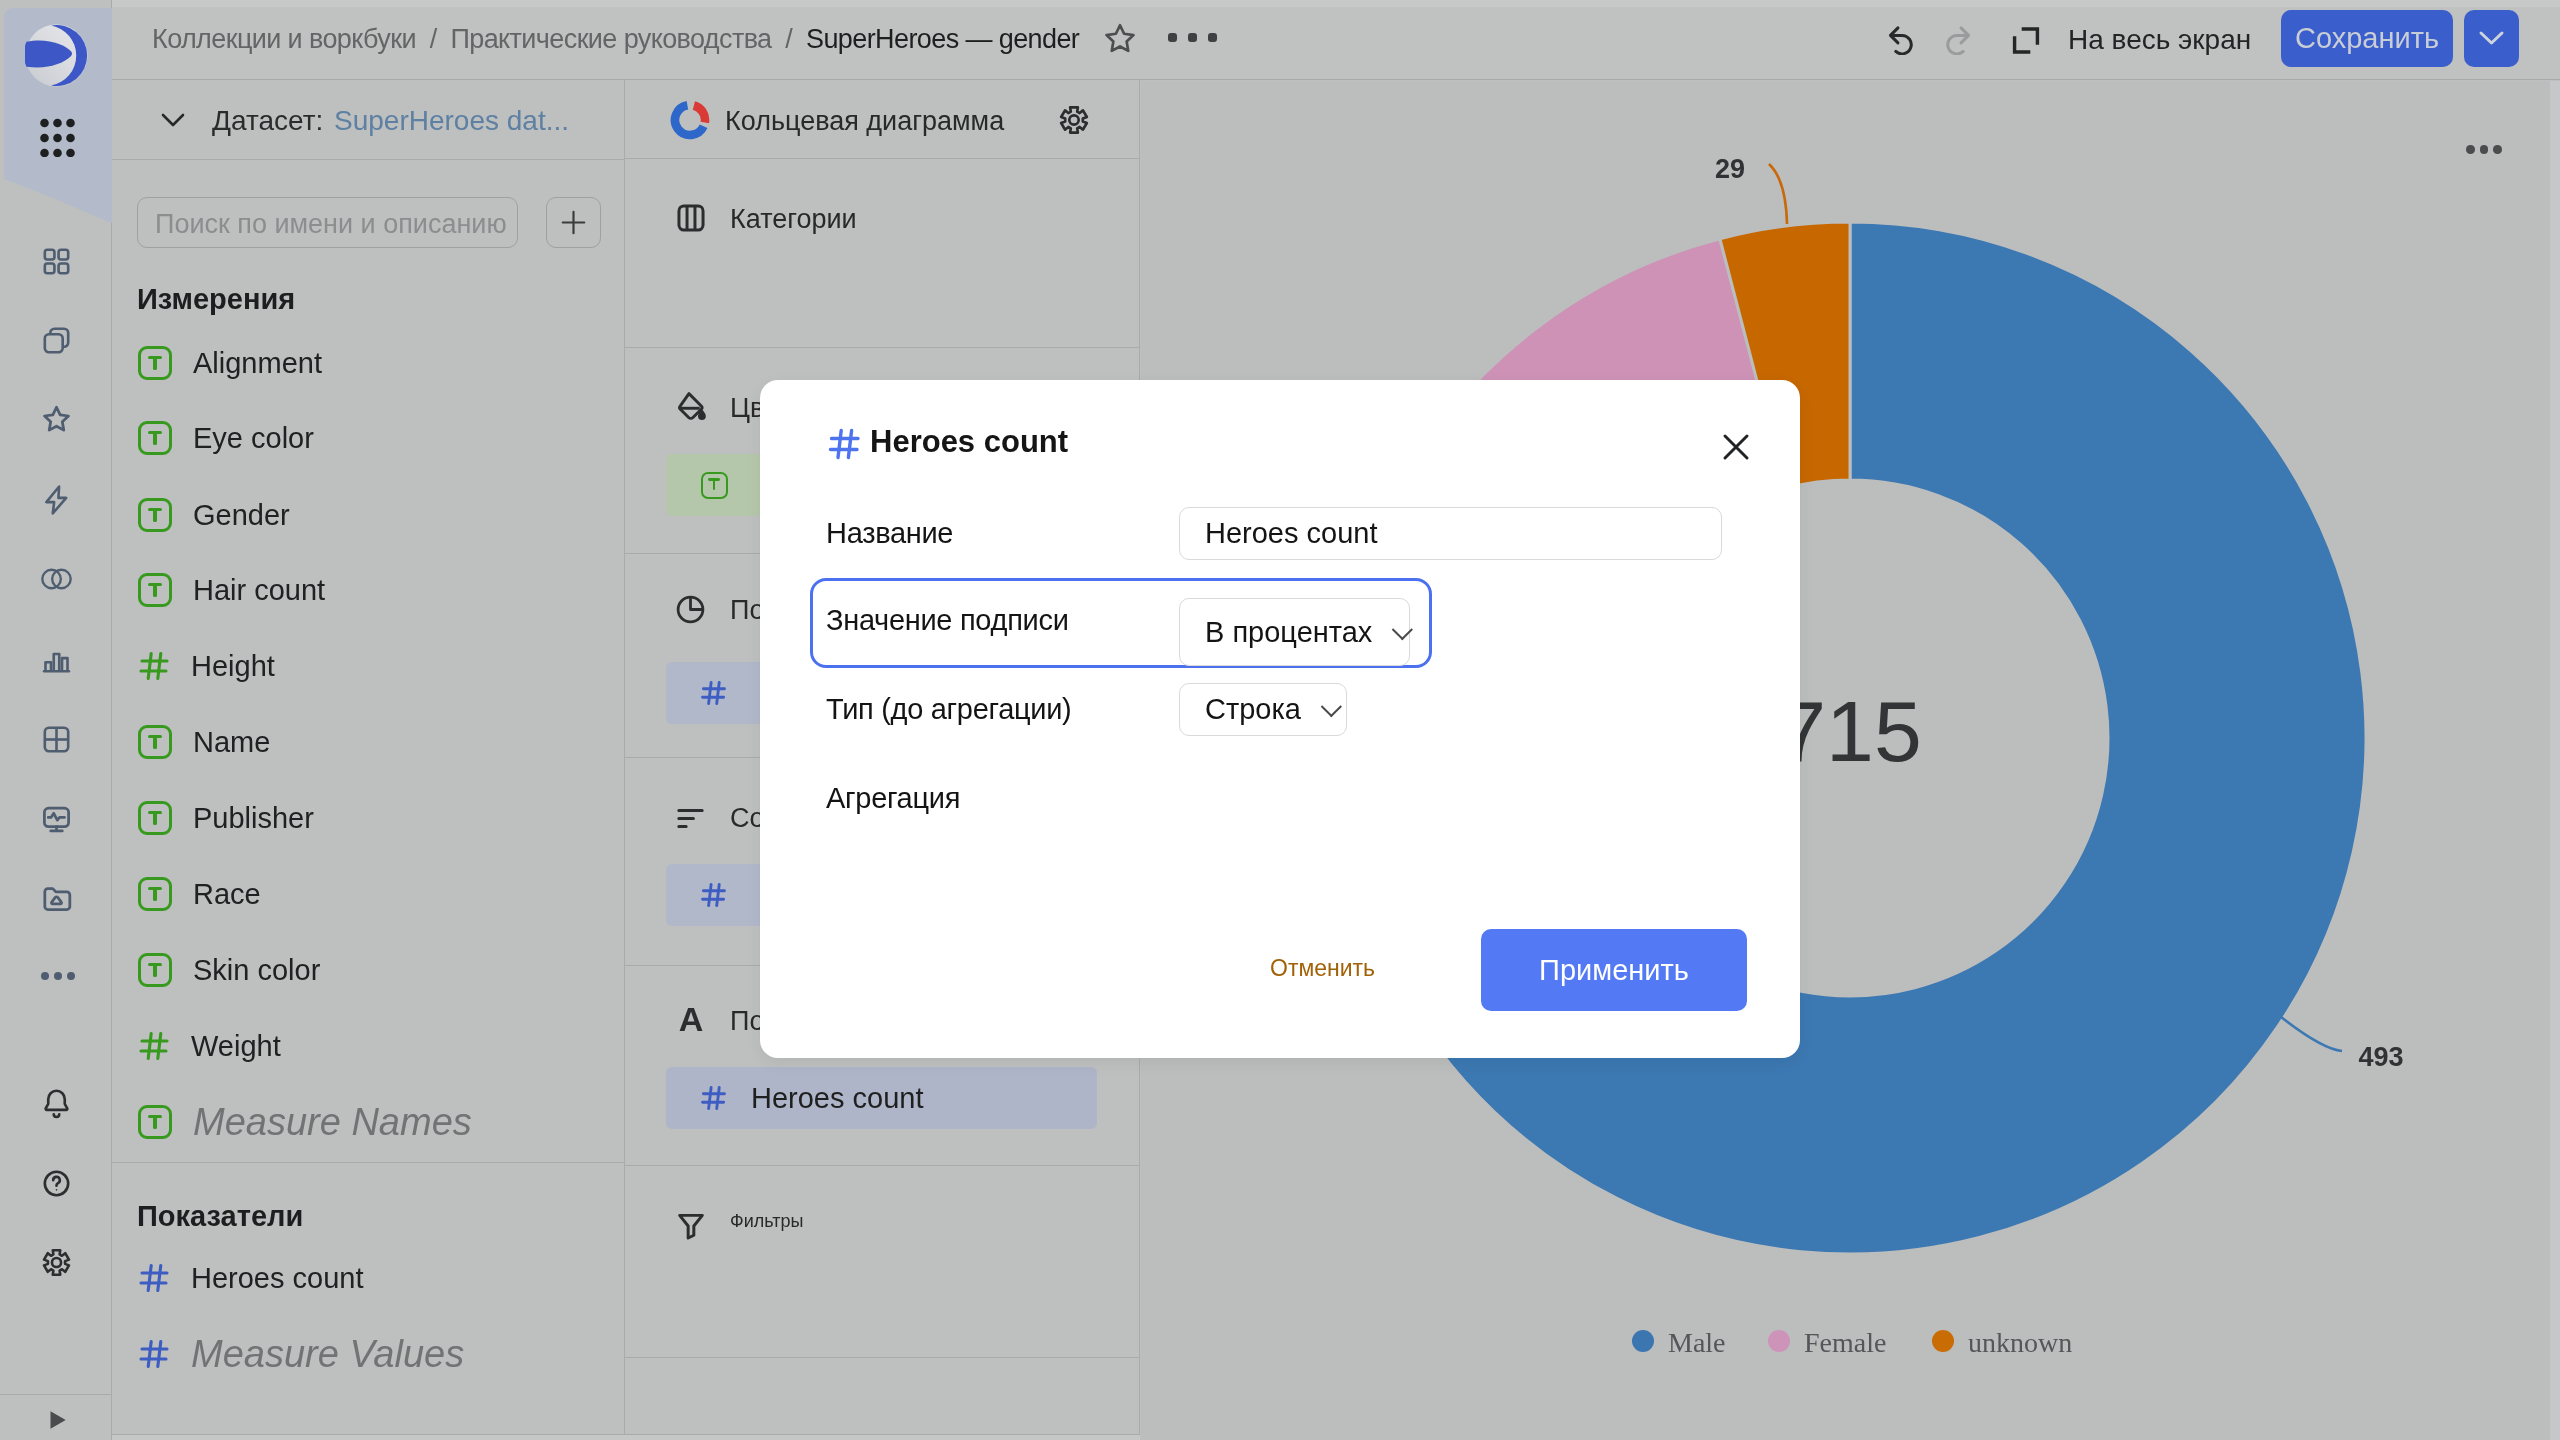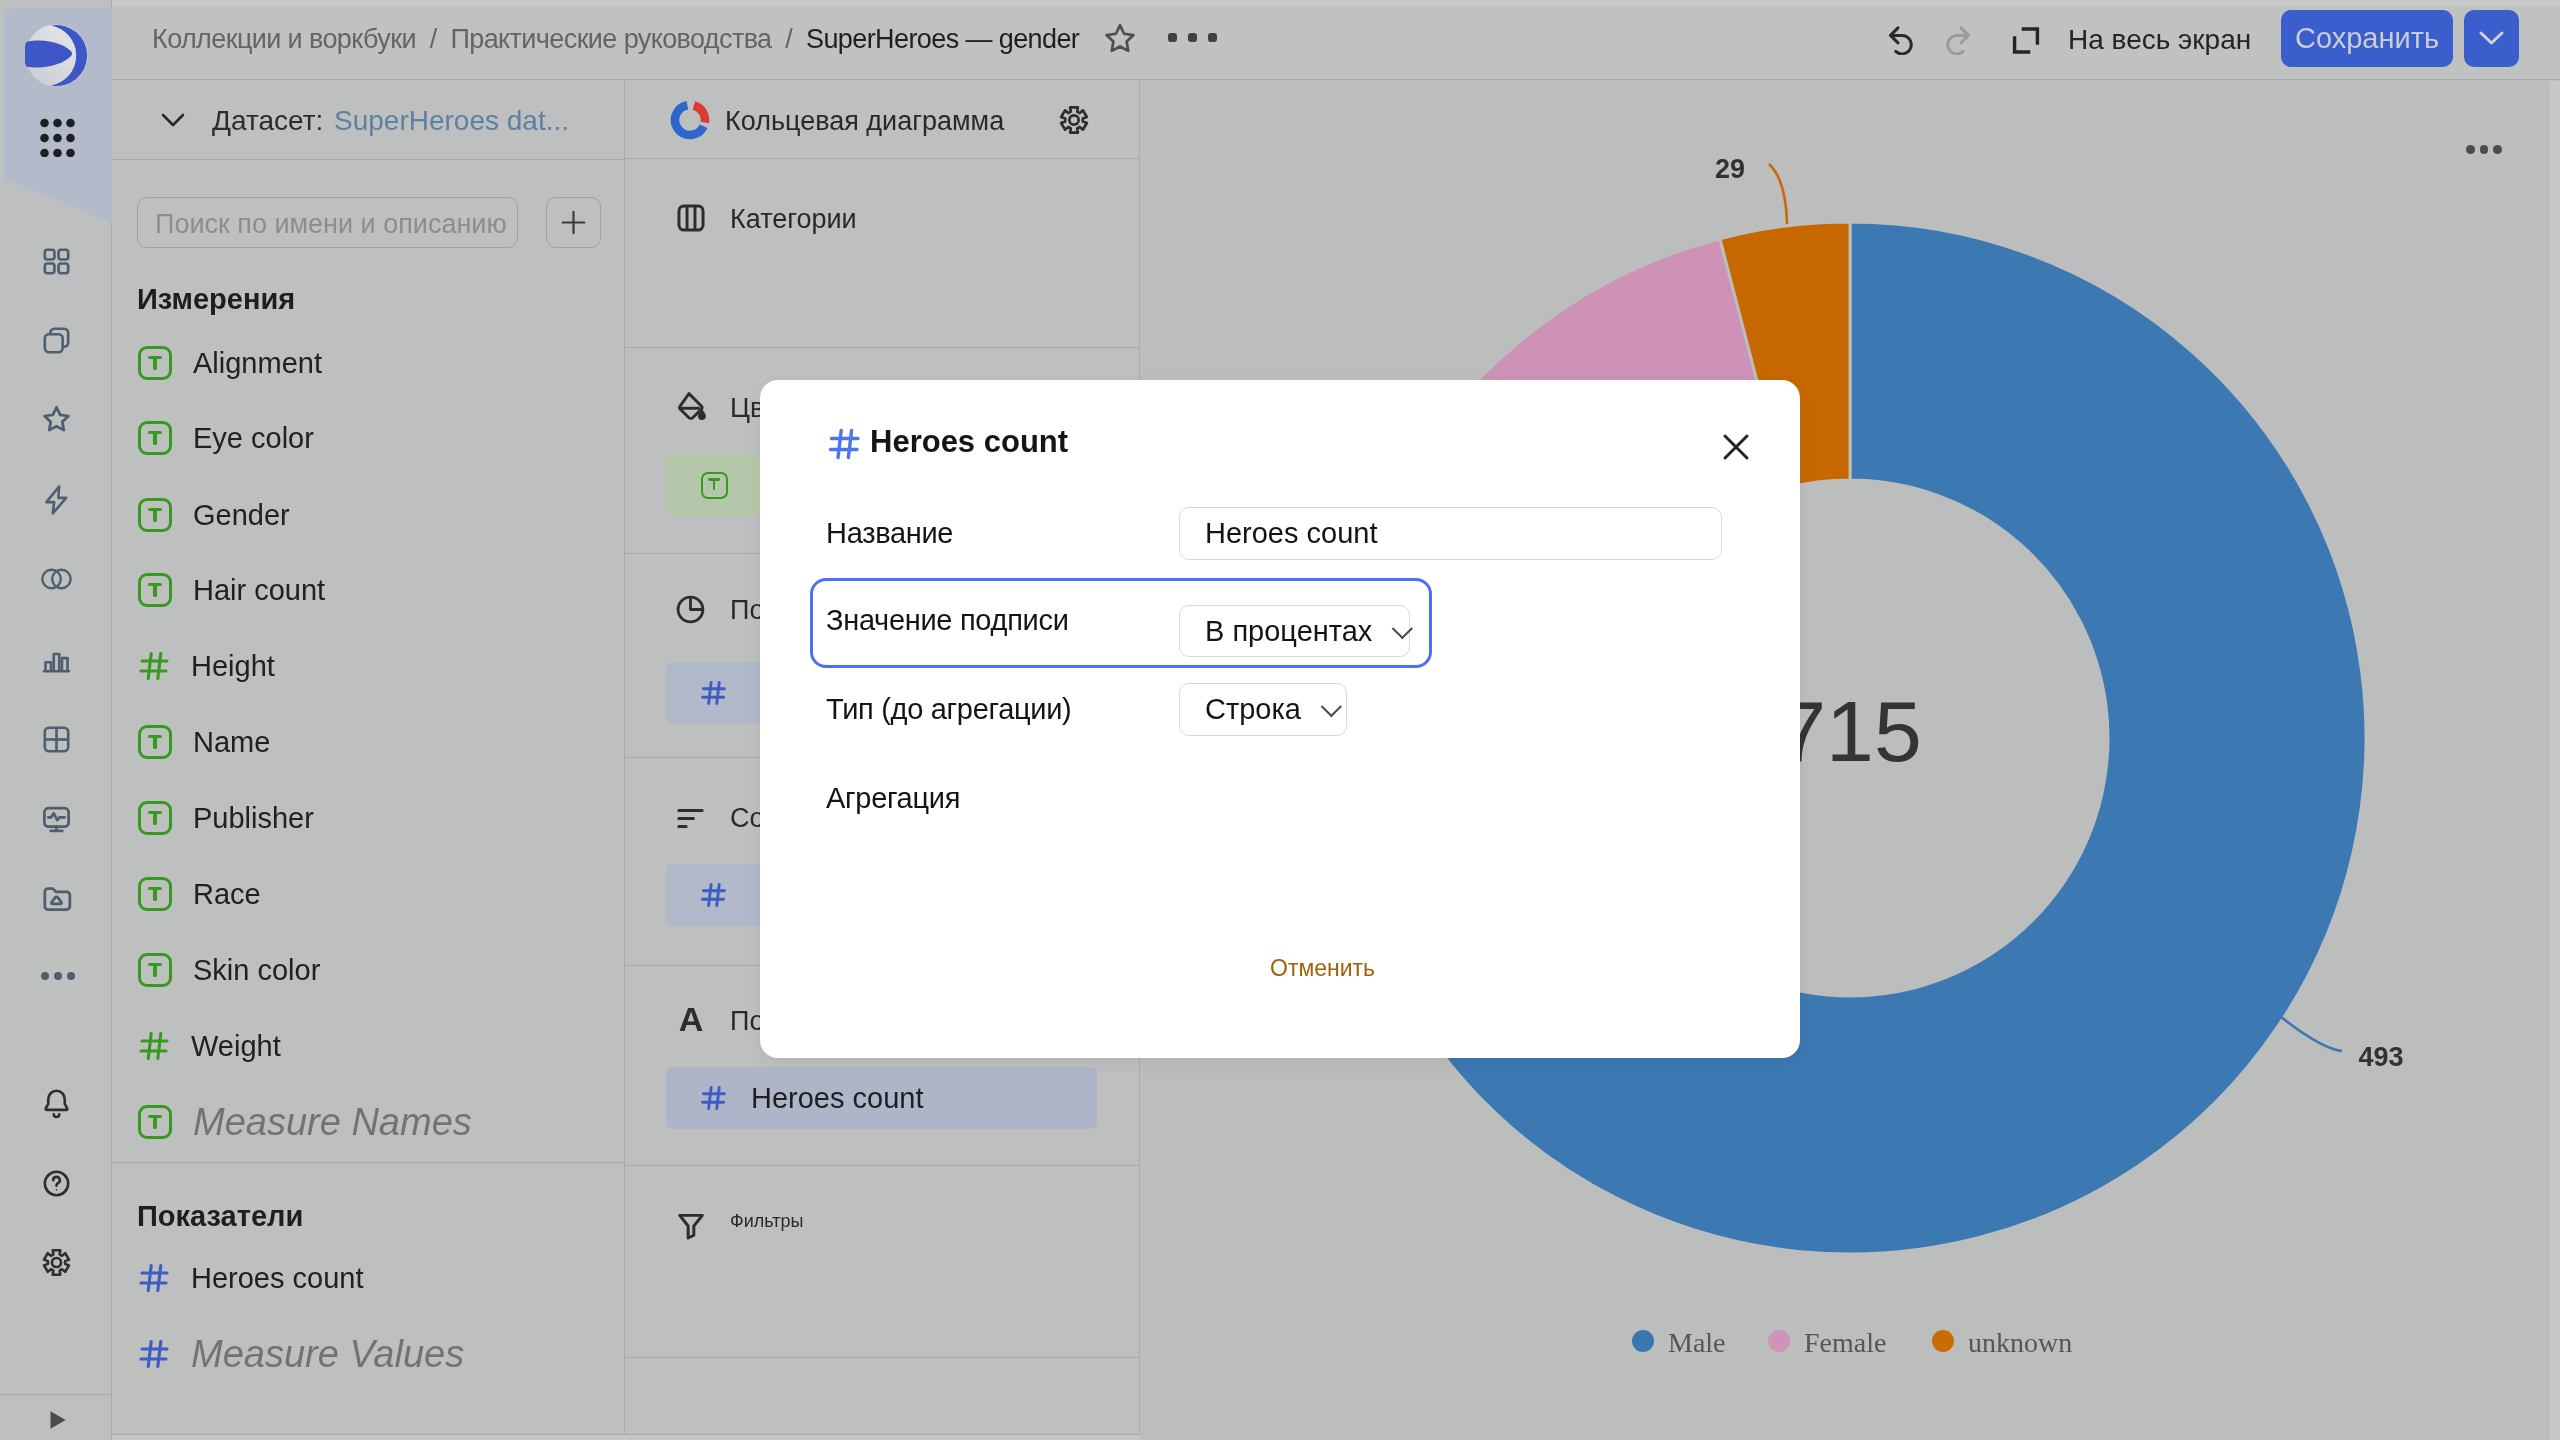--- a/index.html
+++ b/index.html
@@ -366,19 +366,20 @@
     </svg>
   <div class="abs" style="left:110px;top:44px;font-size:31px;font-weight:bold;color:#151515">Heroes count</div>
   <svg class="abs" style="left:962px;top:53px" width="28" height="28" viewBox="0 0 28 28" stroke="#222324" stroke-width="3" stroke-linecap="round">
       <path d="M3 3 L25 25 M25 3 L3 25"></path>
     </svg>
   <div class="mlabel" style="top:137px">Название</div>
   <div class="msel" style="left:419px;top:127px;width:543px;height:53px">Heroes count</div>
 
   <div class="abs" style="left:50px;top:198px;width:622px;height:90px;border:3.5px solid #4b71f0;border-radius:16px"></div>
   <div class="mlabel" style="top:224px">Значение подписи</div>
-  <div class="msel" style="left:419px;top:225px;width:231px;height:52px">В процентах<span class="chev"></span></div>
+  <div class="msel" style="left:419px;top:218px;width:231px;height:68px">В процентах<span class="chev"></span></div>
   <div class="mlabel" style="top:313px">Тип (до агрегации)</div>
   <div class="msel" style="left:419px;top:303px;width:168px;height:53px">Строка<span class="chev"></span></div>
   <div class="mlabel" style="top:402px">Агрегация</div>
   <div class="abs" style="left:510px;top:575px;font-size:23px;color:#a16207">Отменить</div>
+  <div class="abs" style="left:721px;top:549px;width:266px;height:82px;background:#5379f5;border-radius:10px;color:#ffffff;font-size:29px;display:flex;align-items:center;justify-content:center">Применить</div>
 </div>
 
 
 </body></html>

